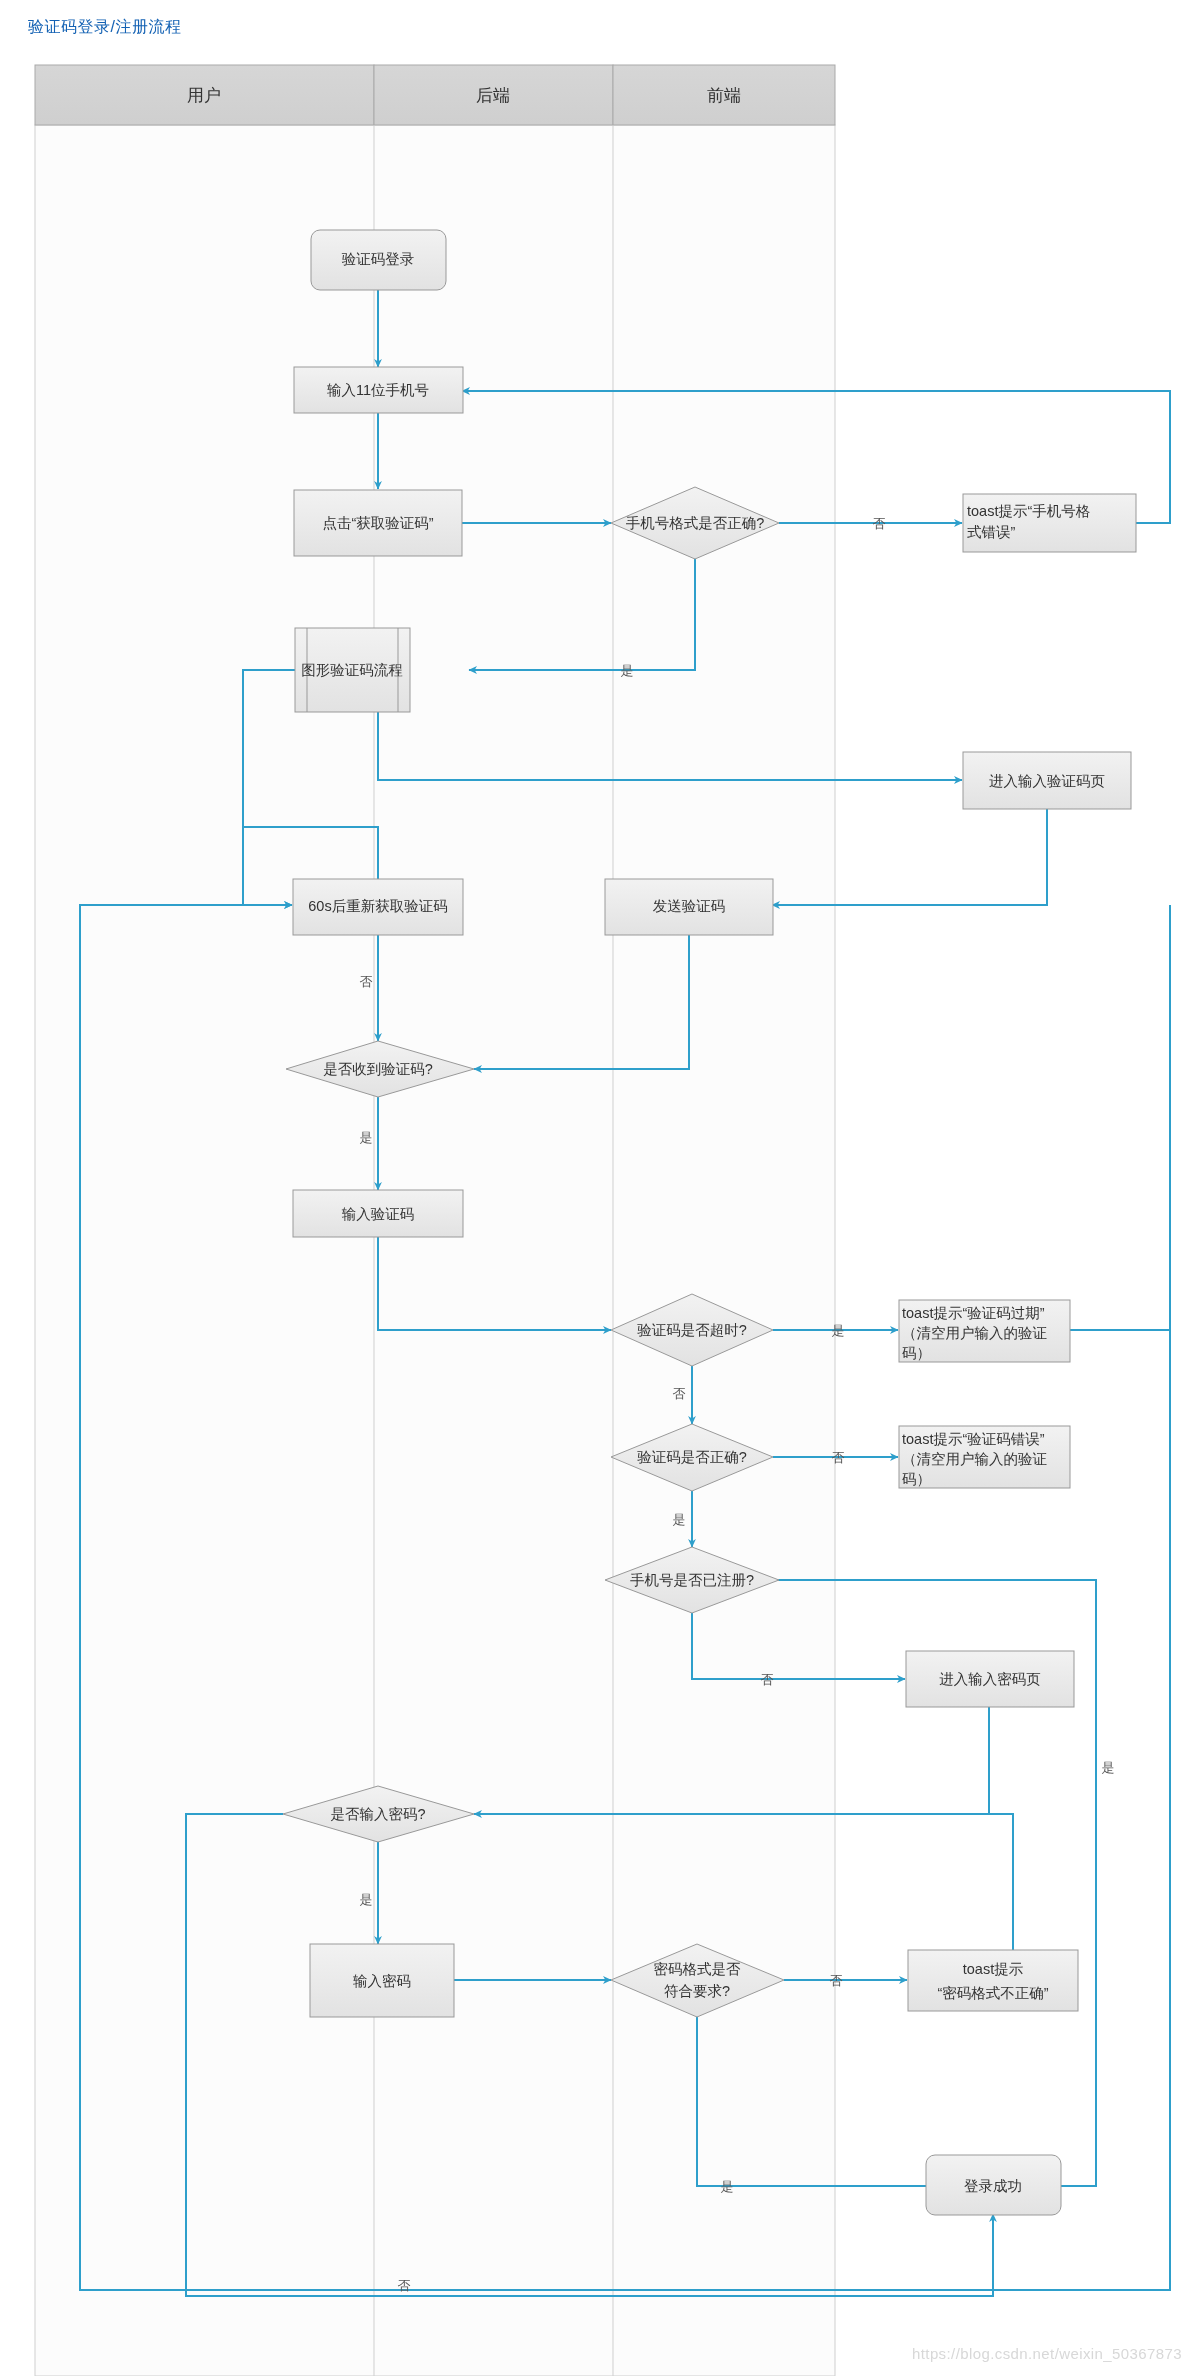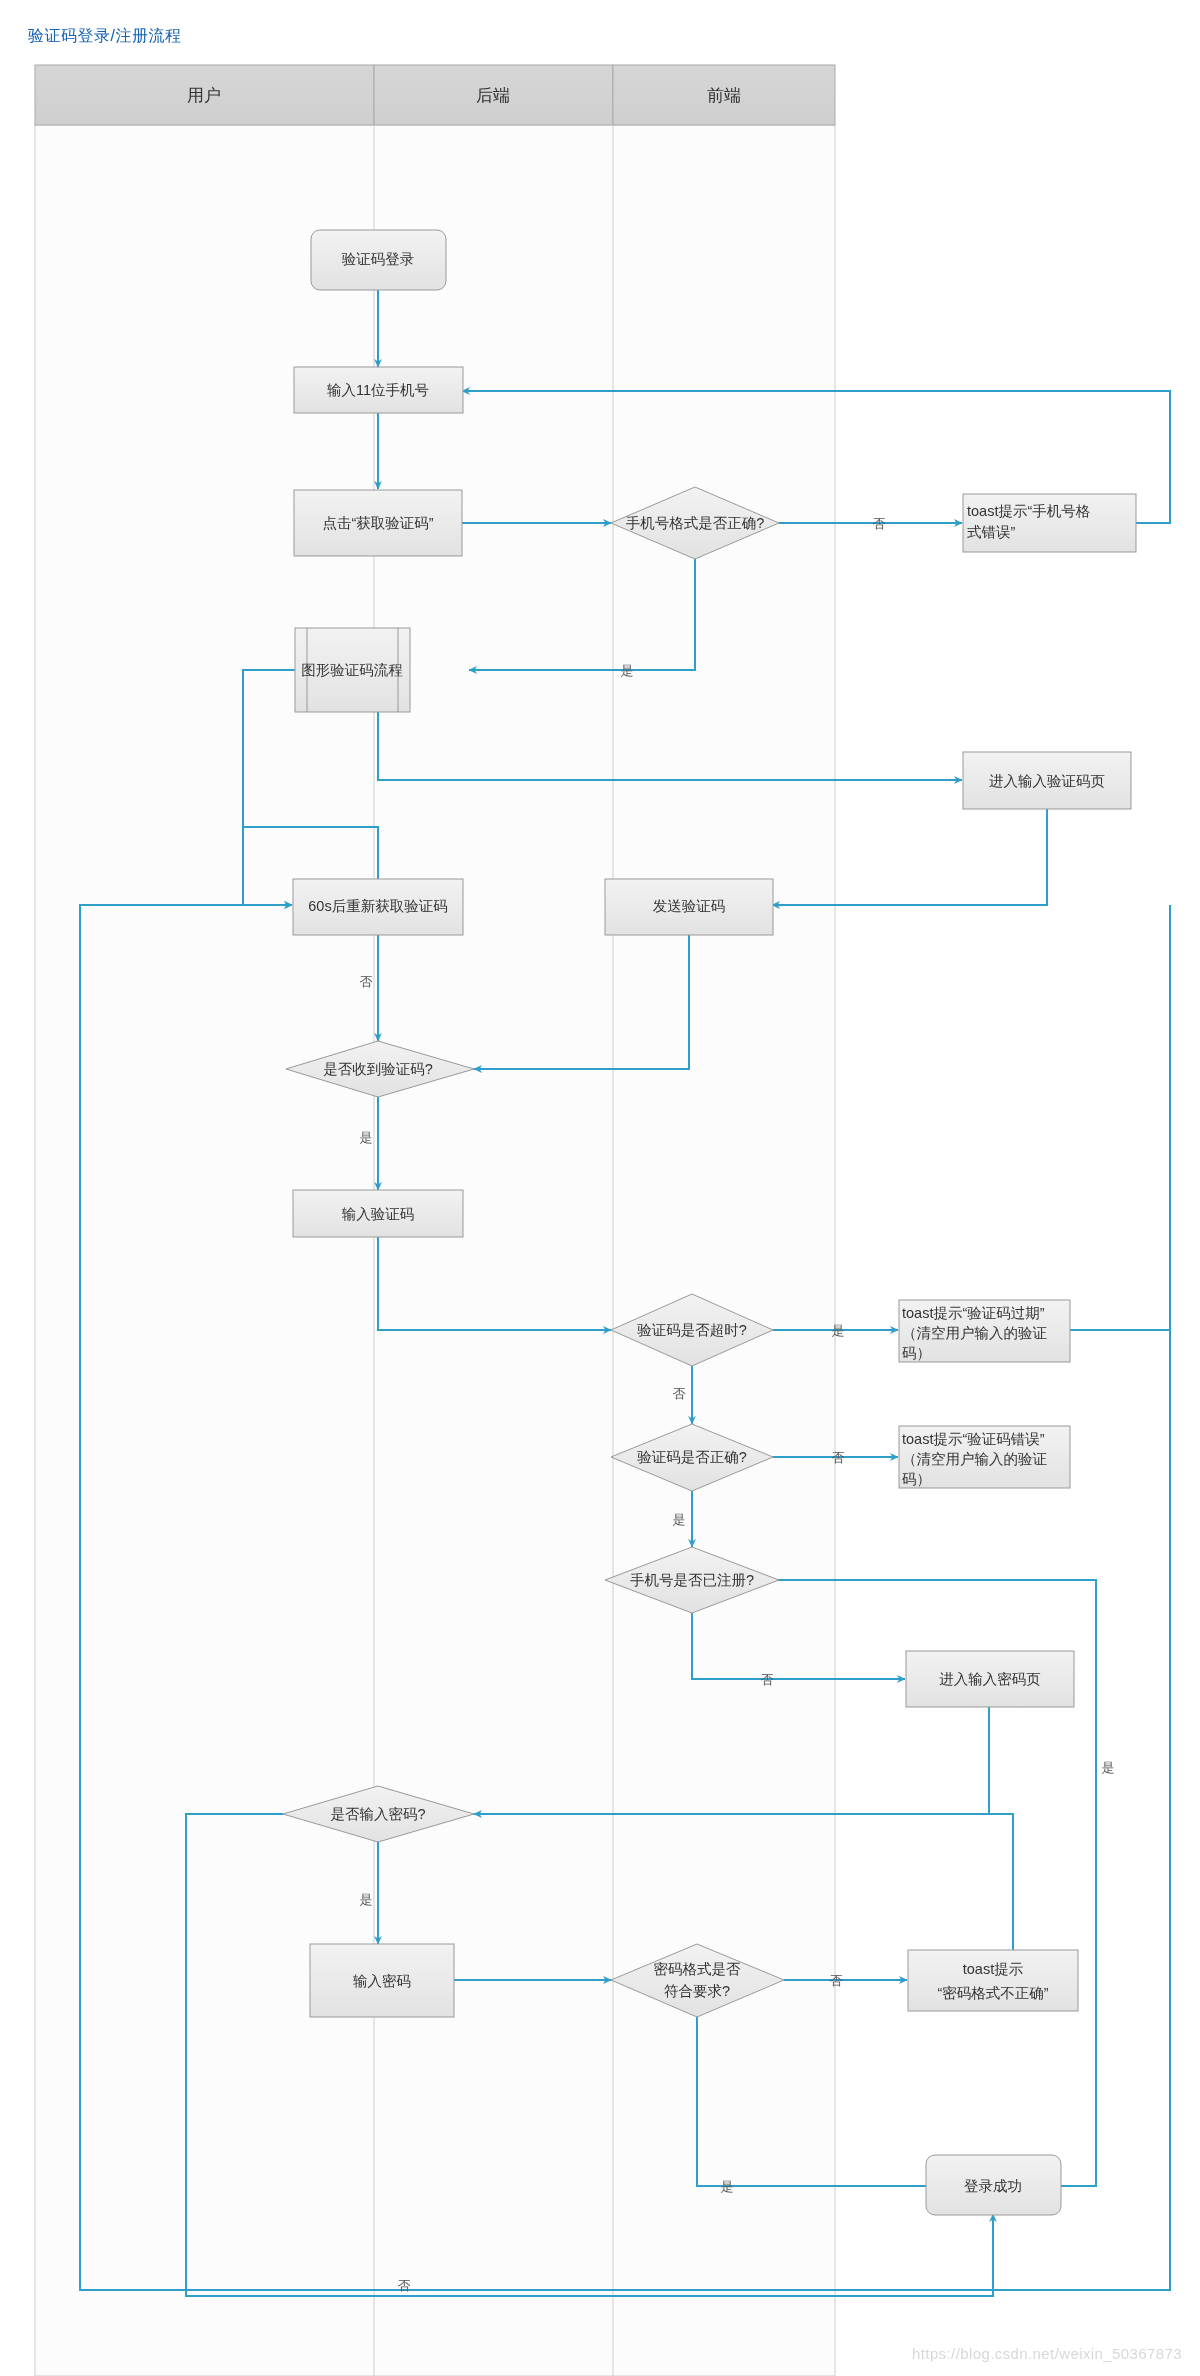--- a/index.html
+++ b/index.html
@@ -1,18 +1,18 @@
 <!DOCTYPE html>
 <html><head>
 <meta charset="utf-8">
 <style>
   html,body{margin:0;padding:0;background:#ffffff;}
   body{width:1200px;height:2376px;position:relative;
        font-family:"Liberation Sans","DejaVu Sans",sans-serif;}
-  #title{position:absolute;left:28px;top:26px;font-size:16px;color:#1462b4;
+  #title{position:absolute;left:28px;top:17px;font-size:16px;color:#1462b4;
          letter-spacing:.5px;white-space:nowrap;}
   #canvas{position:absolute;left:0;top:0;width:1200px;height:2376px;}
   .lane-head-text{font-size:17px;fill:#333;}
   .node-text{font-size:14.5px;fill:#333;}
   .edge-label{font-size:13px;fill:#555;}
   #watermark{position:absolute;left:912px;top:2345px;font-size:15px;
              color:#d8d8d8;white-space:nowrap;letter-spacing:.4px;}
 </style>
 </head>
 <body>

